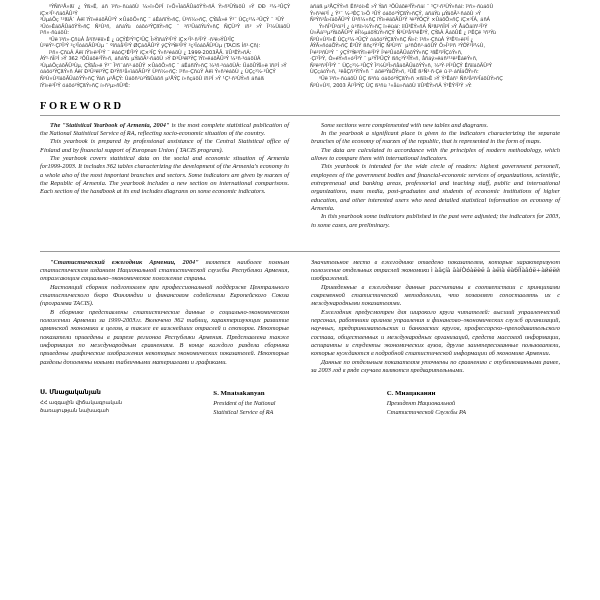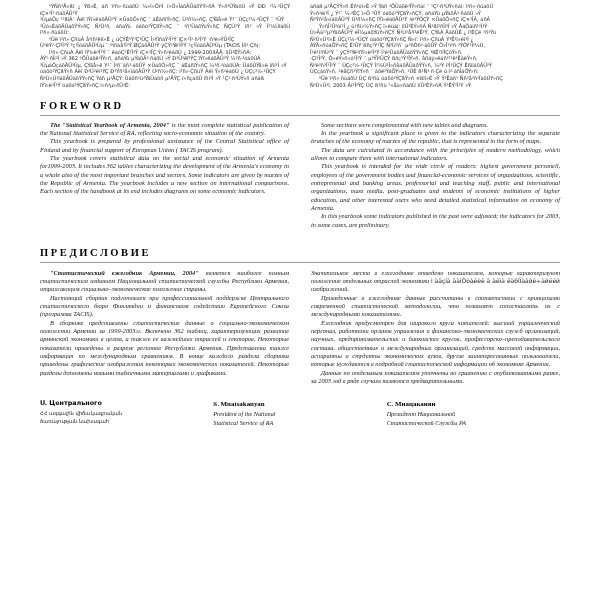--- a/index.html
+++ b/index.html
@@ -183,42 +183,41 @@
     <div class="col">
       <p class="ind">Some sections were complemented with new tables and diagrams.</p>
       <p class="ind">In the yearbook a significant place is given to the indicators characterizing the separate branches of the economy of marzes of the republic, that is represented in the form of maps.</p>
       <p class="ind">The data are calculated in accordance with the principles of modern methodology, which allows to compare them with international indicators.</p>
       <p class="ind">This yearbook is intended for the wide circle of readers: highest government personell, employees of the government bodies and financial-economic services of organizations, scientific, entrepreneual and banking areas, professorial and teaching staff, public and international organizations, mass media, post-graduates and students of economic institutions  of higher education, and other interested users who need detailed statistical information on economy of Armenia.</p>
       <p class="ind">In this yearbook some indicators published in the past were adjusted; the indicators for 2003, in some cases, are preliminary.</p>
     </div>
   </div>
 
   <div style="height:18px"></div>
-  <div class="sec-head">ПРЕДИСЛОВИЕ</div>
   <div class="rule"></div>
 
   <div class="band prose" style="padding-top:6px;">
     <div class="col">
       <p class="ind"><b>"Статистический ежегодник Армении, 2004"</b><span> является наиболее полным статистическим изданием Национальной статистической службы Республики Армения, отражающим социально–экономическое положение страны.</span></p>
       <p class="ind">Настоящий сборник подготовлен  при профессиональной поддержке Центрального статистического бюро Финляндии и финансовом содействии Европейского Союза (программа TACIS).</p>
       <p class="ind">В сборнике представлены статистические данные о социально-экономическом положении Армении за 1999-2003гг. Включено 362 таблиц, характеризующих развитие армянской экономики в целом, а также ее важнейших  отраслей и секторов. Некоторые показатели приведены в разрезе регионов Республики Армения. Представлена также информация по международным сравнениям. В конце каждого раздела сборника приведены графические изображения некоторых экономических показателей. Некоторые разделы дополнены новыми табличными материалами и графиками.</p>
     </div>
     <div class="col">
       <p><span>Значительное место в ежегоднике отведено показателям, которые характеризуют положение отдельных отраслей экономики </span><span class="moji">ì àâçíà âàíÒóàёèё â àёìà ёàбîÏàâôё÷àйёёй</span><span> изображений.</span></p>
       <p class="ind">Приведенные в ежегоднике данные рассчитаны в соответствии с принципами современной статистической  методологии, что позволяет сопоставлять их с международными показателями.</p>
       <p class="ind">Ежегодник предусмотрен для широкого круга читателей: высший управленческий персонал, работники органов управления и финансово–экономических служб организаций, научных, предпринимательских и банковских кругов, профессорско–преподавательского состава,  общественных и международных организаций, средств массовой информации, аспиранты и студенты экономических вузов, другие заинтересованные пользователи,  которые нуждаются в подробной статистической информации об экономике Армении.</p>
       <p class="ind">Данные по отдельным показателям уточнены по сравнению с опубликованными ранее,  за 2003 год в ряде случаев являются предварительными.</p>
     </div>
   </div>
 
   <div style="height:14px"></div>
   <div class="sig-band">
 
     <div class="sig">
-      <p class="name arm">Ս. Центрального</p>
+      <p class="name arm">Ս. Մնացականյան</p>
       <p class="role arm"><span>ՀՀ ազգային վիճակագրական</span><br><span>ծառայության նախագահ</span></p>
     </div>
 
     <div class="sig">
       <p class="name">S. Mnatsakanyan</p>
       <p class="role"><span>President of the National</span><br><span>Statistical Service of RA</span></p>
     </div>
 
     <div class="sig">
       <p class="name">С. Мнацаканян</p>

